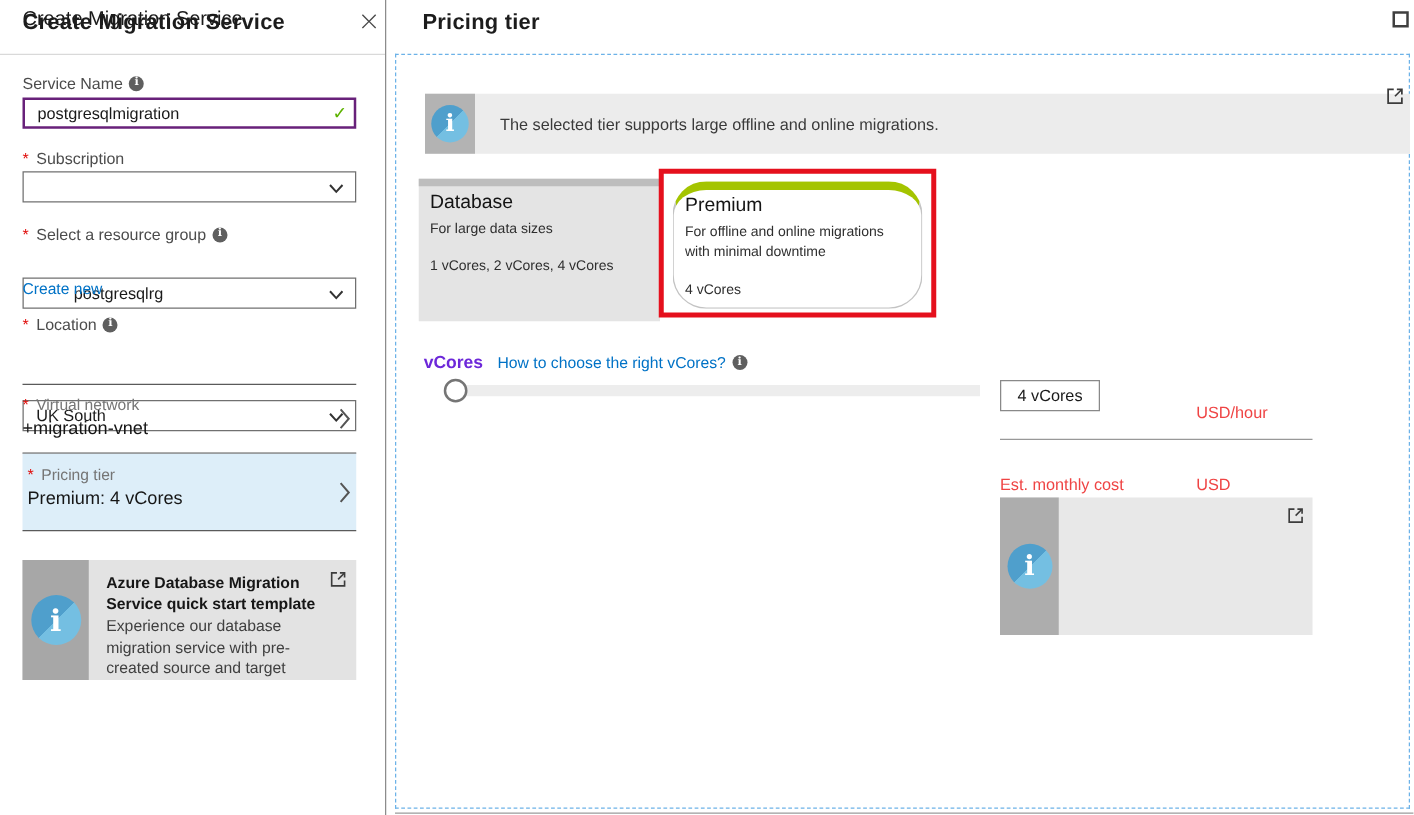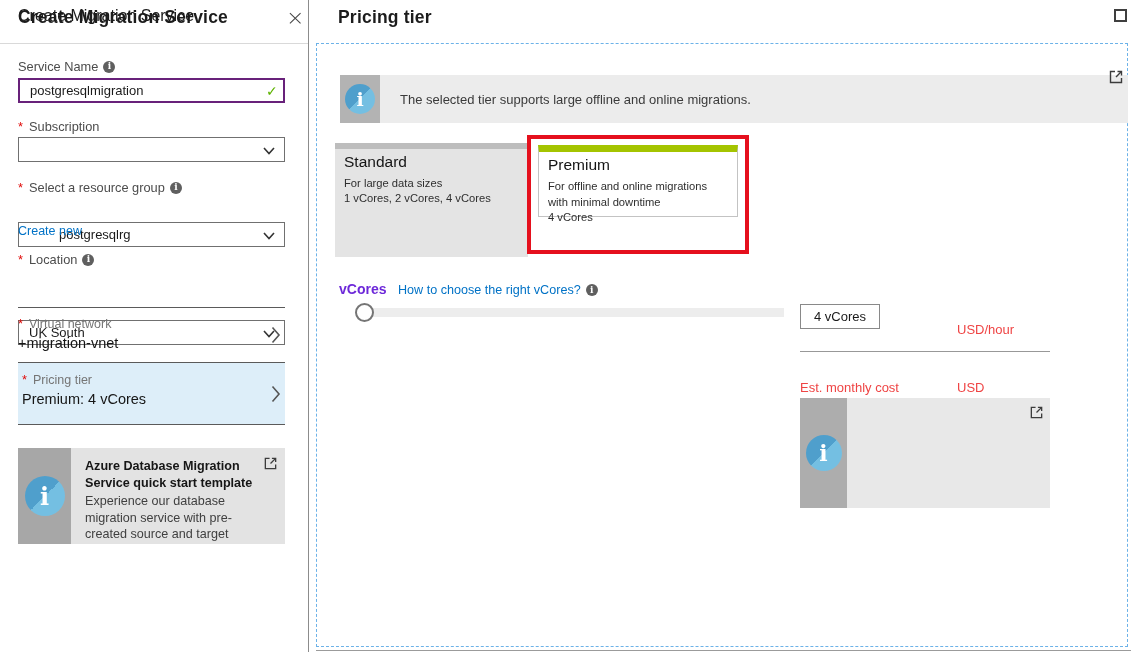--- a/index.html
+++ b/index.html
@@ -53,21 +53,21 @@
 
   .banner { display:flex; background:#ececec; }
   .banner .strip { background:#b3b3b3; width:40px; display:flex; align-items:center; justify-content:center; }
   .banner .btext { display:flex; align-items:center; padding-left:20px; font-size:13px; color:#3a3a3a; }
 
   .tier-card { padding:4px 9px; cursor:pointer; }
   .tier-std  { background:#e4e4e4; border-top:6px solid #bdbdbd; }
   .tier-prem { background:#fff; border:1px solid #c3c3c3; border-top:7px solid #a4c400; }
   .tier-name { font-size:15.5px; color:#141414; }
   .tier-desc { font-size:11.2px; color:#2e2e2e; margin-top:4px; line-height:1.45; }
-  .tier-cap  { font-size:11.2px; color:#2e2e2e; margin-top:1px; }
+  .tier-cap  { font-size:11.2px; color:#2e2e2e; margin-top:16px; }
   .red-annot { border:4px solid #e5101d; pointer-events:none; }
 
   .vc-label { font-size:14px; font-weight:700; color:#6d28d9; }
   .track { background:#ededed; height:9px; }
   .handle { width:19px; height:19px; border-radius:50%; border:2px solid #757575; background:#fff; cursor:pointer; }
   .valbox { width:80px; height:25px; border:1px solid #898989; background:#fff; display:flex;
             align-items:center; justify-content:center; font-size:13px; color:#1a1a1a; }
   .plain13 { font-size:13px; color:#ef4444;margin-top:12px; }
   .gline { background:#989898; height:1px; }
   .freecard-text { font-size:12.5px; color:#3c3c3c; line-height:1.3; }
@@ -179,25 +179,25 @@
     </div>
     <div class="btext">The selected tier supports large offline and online migrations.</div>
   </div>
   <svg class="abs extlink" style="left:1108px; top:69px;" width="16" height="16" viewBox="0 0 16 16">
     <path d="M13.5 9v4.5h-11v-11H7" fill="none" stroke="#3c3c3c" stroke-width="1.4"></path>
     <path d="M9.5 2.5h4v4" fill="none" stroke="#3c3c3c" stroke-width="1.4"></path>
     <path d="M13.2 2.8L8 8" stroke="#3c3c3c" stroke-width="1.4"></path>
   </svg>
 
   <div class="abs tier-card tier-std" style="left:335px; top:143px; width:193px; height:114px;">
-    <div class="tier-name">Standard</div>
+    <div class="tier-name">Database</div>
     <div class="tier-desc">For large data sizes</div>
     <div class="tier-cap">1 vCores, 2 vCores, 4 vCores</div>
   </div>
-  <div class="abs tier-card tier-prem" style="left:538px; top:145px; width:200px; height:72px;">
+  <div class="abs tier-card tier-prem" style="left:538px; top:145px; width:200px; height:102px;border-radius:27px;">
     <div class="tier-name">Premium</div>
     <div class="tier-desc">For offline and online migrations with minimal downtime</div>
     <div class="tier-cap">4 vCores</div>
   </div>
   <div class="abs red-annot" style="left:527px; top:135px; width:222px; height:119px;"></div>
 
   <div class="abs vc-label" style="left:339px; top:281px;">vCores</div>
   <div class="abs" style="left:398px; top:283px; display:flex; align-items:center; gap:5px;">
     <a class="linkblue" style="font-size:12.6px;">How to choose the right vCores?</a>
     <span class="mini-info">i</span>

